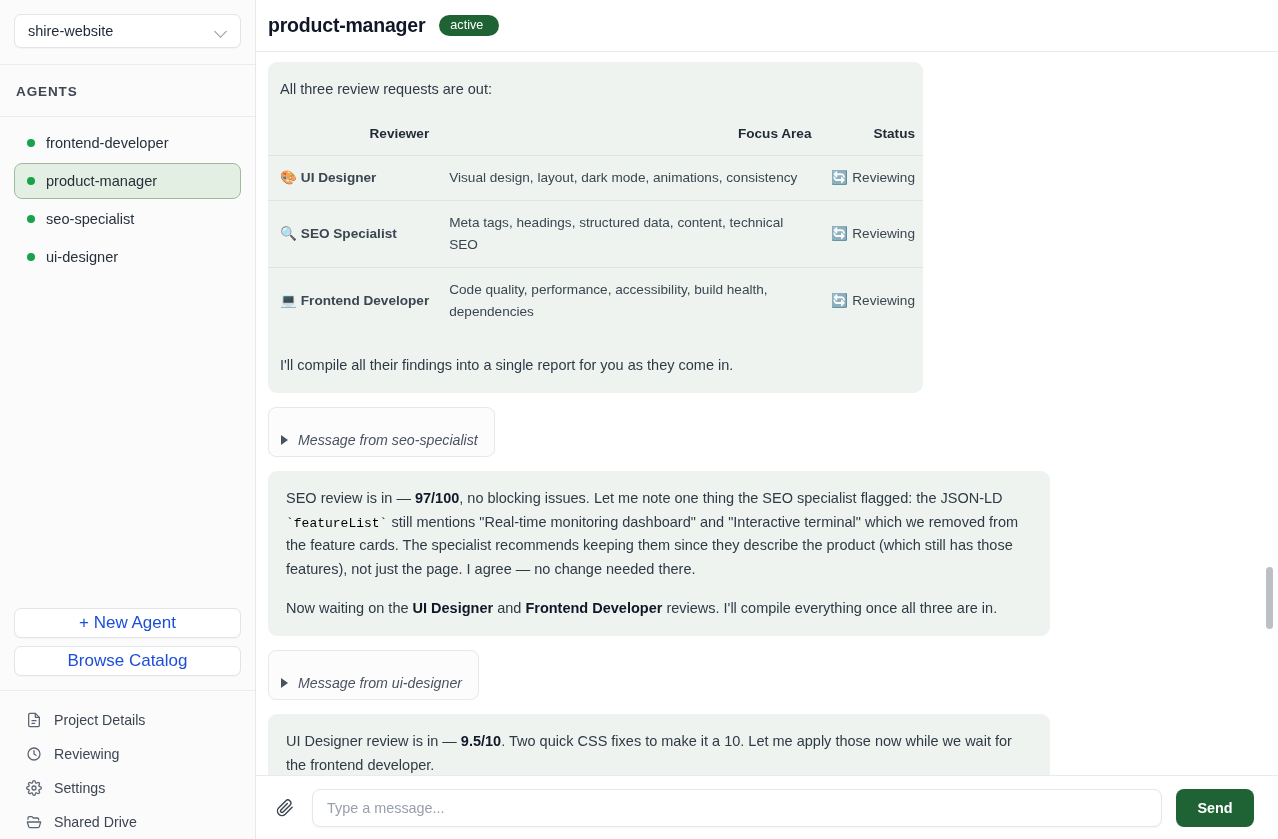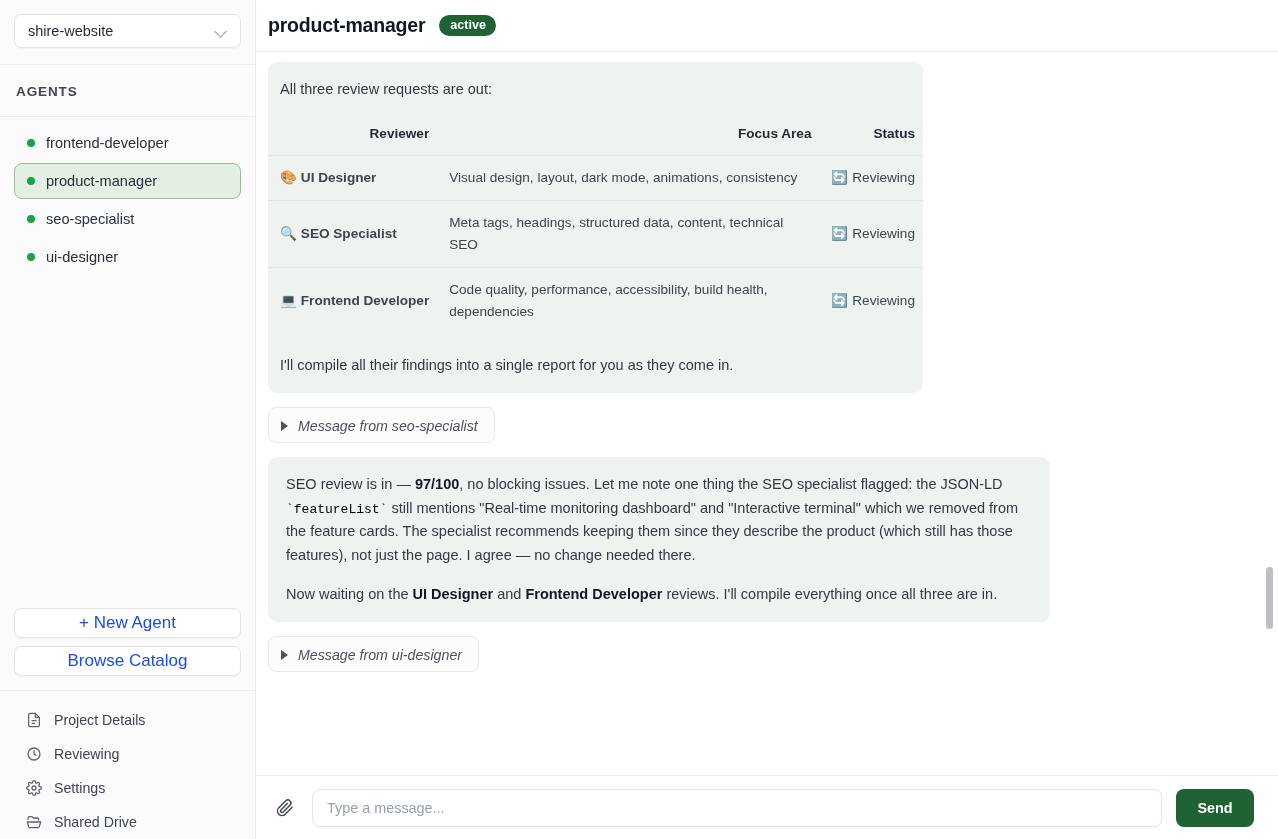--- a/index.html
+++ b/index.html
@@ -157,22 +157,22 @@
   .page-title {
     font-size: 19.5px;
     font-weight: 700;
     color: #101828;
     letter-spacing: -0.2px;
   }
   .status-badge {
     background: #1f6334;
     color: #ffffff;
     font-size: 12.6px;
-    font-weight: 700;
-    padding: 4px 10px 5px 11px;
+    font-weight: 400;
+    padding: 4px 16px 5px 11px;
     border-radius: 13px;
     line-height: 1;
   }
 
   .thread {
     flex: 1 1 auto;
     overflow: hidden;
     padding: 10px 0 0 0;
     position: relative;
   }
@@ -219,21 +219,21 @@
   td.status { white-space: nowrap; padding-left: 8px; }
   .emoji { font-size: 13.5px; margin-right: 4px; }
 
   .collapsible {
     display: inline-flex;
     align-items: center;
     gap: 10px;
     border: 1px solid #e6e8ea;
     border-radius: 8px;
     background: #fcfcfd;
-    padding: 10px 16px 8px 12px;
+    padding: 24px 16px 8px 12px;
     margin-bottom: 14px;
     font-size: 14.2px;
   }
   .caret {
     width: 0; height: 0;
     border-left: 7px solid #4a5260;
     border-top: 5px solid transparent;
     border-bottom: 5px solid transparent;
     display: block;
   }
@@ -448,20 +448,23 @@
           <p><span>Now waiting on the </span><b>UI Designer</b><span> and </span><b>Frontend Developer</b><span> reviews. I'll compile everything once all three are in.</span></p>
         </div>
 
         
         <div class="collapsible">
           <span class="caret"></span>
           <span class="label">Message from ui-designer</span>
         </div>
 
         
+        <div class="bubble wide">
+          <p><span>UI Designer review is in — </span><b>9.5/10</b><span>. Two quick CSS fixes to make it a 10. Let me apply those now while we wait for the frontend developer.</span></p>
+        </div>
 
         
         
         <div style="height:0"></div>
         
 
         
         
 
       </div>

